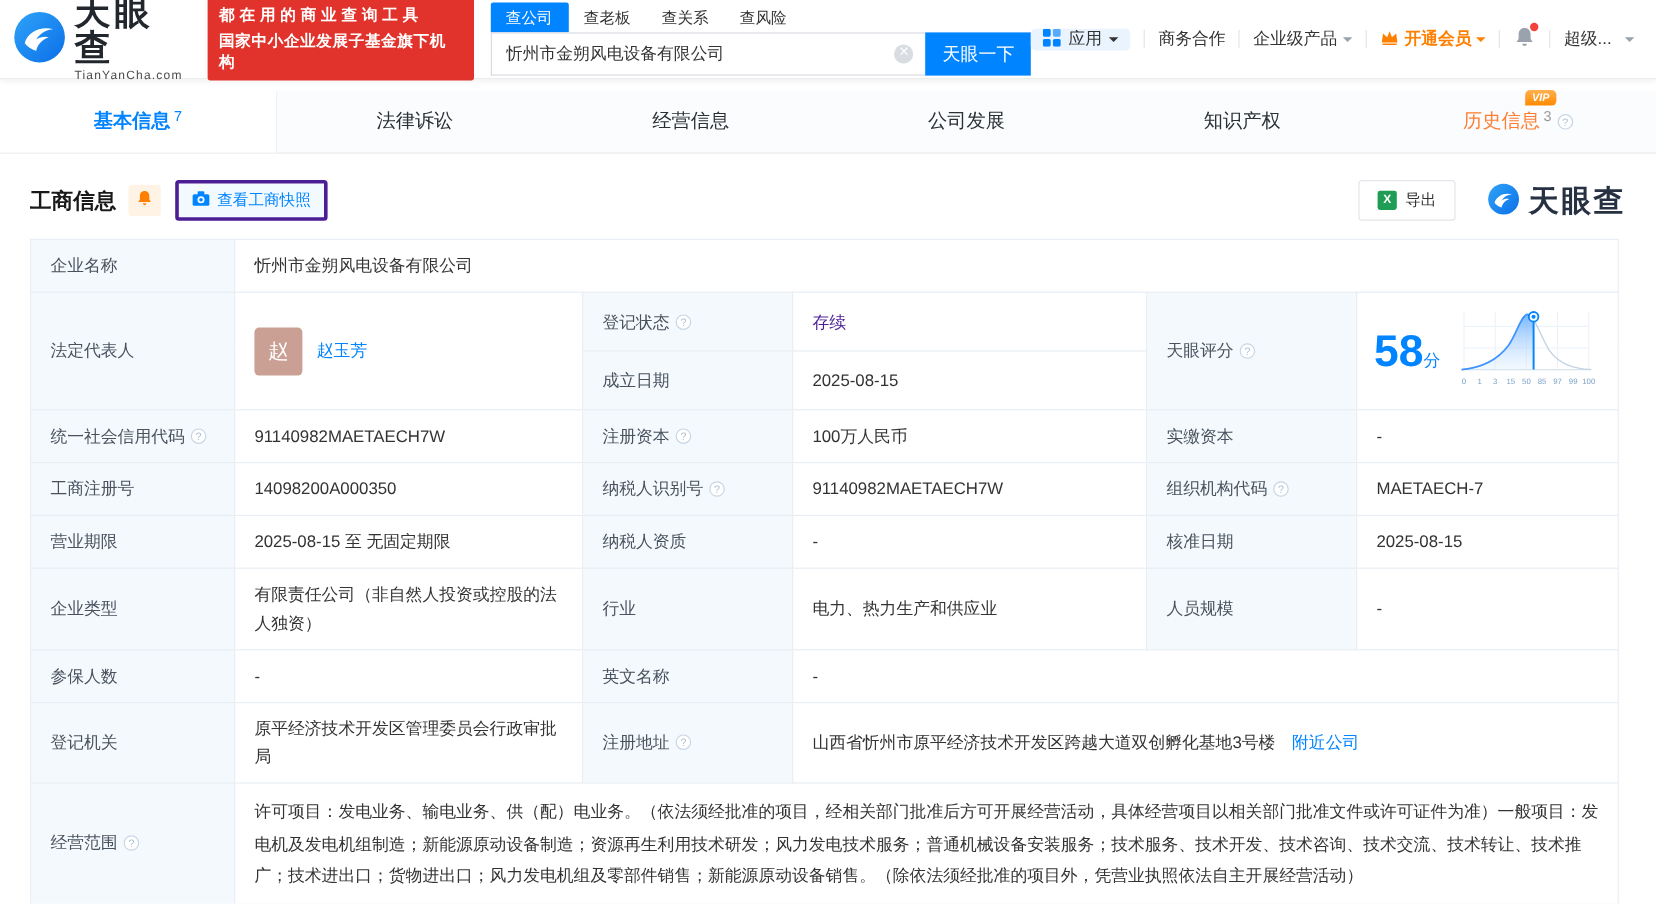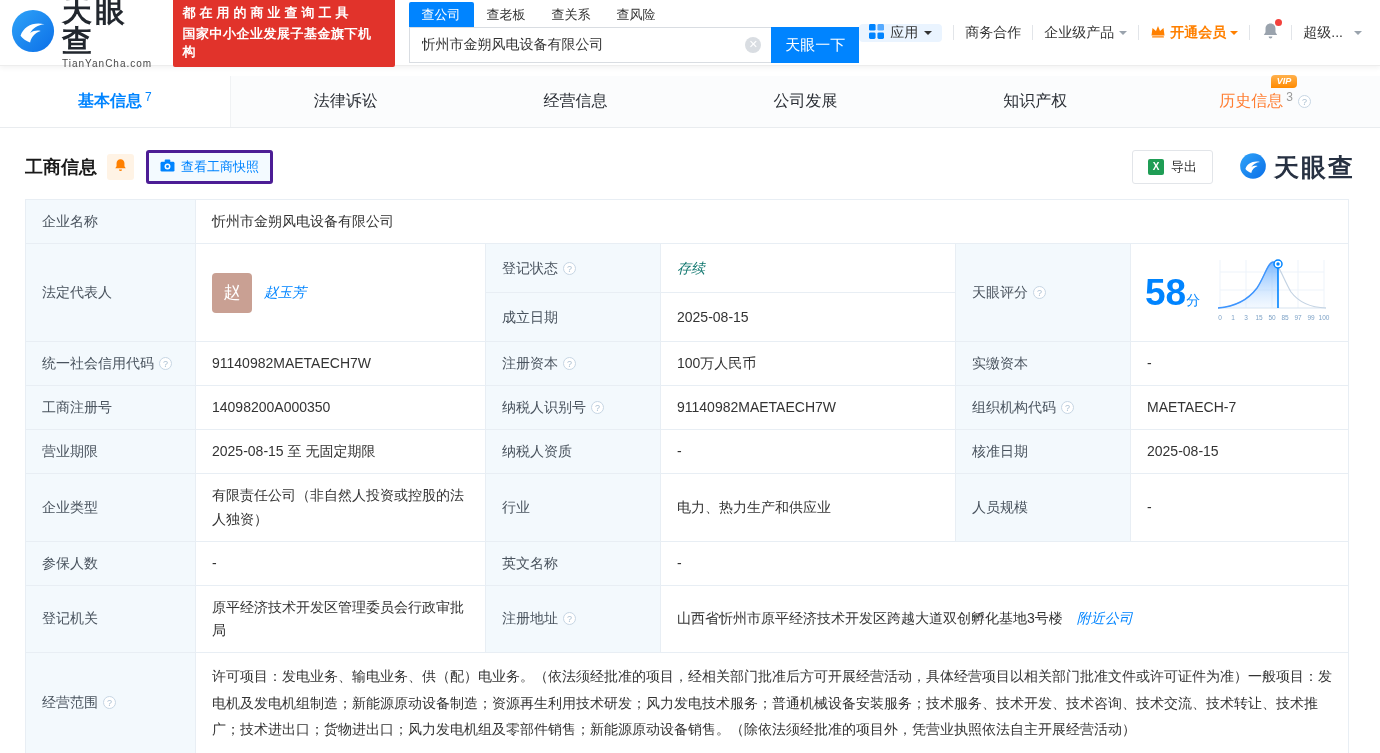--- a/index.html
+++ b/index.html
@@ -72,22 +72,22 @@
   .watermark-txt { font-size: 25px; font-weight: bold; color: #273142; letter-spacing: 2px; }
   
   .info-table { width: 1324px; margin: 15px 25px 28px; border-collapse: collapse; table-layout: fixed; }
   .info-table td { border: 1px solid #e8eef4; padding: 10px 16px; line-height: 1.65; font-size: 14px;
     color: #333; vertical-align: middle; word-break: break-all; }
   td.lbl { background: #f3f9fd; color: #49535e; }
   .lbl-flex { display: flex; align-items: center; }
   .rep-cell { display: flex; align-items: center; gap: 12px; }
   .avatar { width: 40px; height: 40px; border-radius: 4px; background: #c9a093; color: #fff; font-size: 17px;
     display: flex; align-items: center; justify-content: center; cursor: pointer; flex: 0 0 40px; }
-  a.link, .link { color: #0084ff; text-decoration: none; cursor: pointer; font-style: italic; }
-  .status-ok { color: #0f766e; font-style: italic; }
+  a.link, .link { color: #0084ff; text-decoration: none; cursor: pointer; }
+  .status-ok { color: #4c1d95; }
   .score-cell-inner { display: flex; align-items: center; gap: 12px; }
   .score-num { color: #0084ff; font-size: 37px; font-weight: bold; line-height: 1; }
   .score-unit { font-size: 14px; font-weight: normal; }
   .addr-link { margin-left: 10px; white-space: nowrap; }
   .dash { color: #333; }
 </style>
 </head>
 <body>
 
 <div class="top-header">

